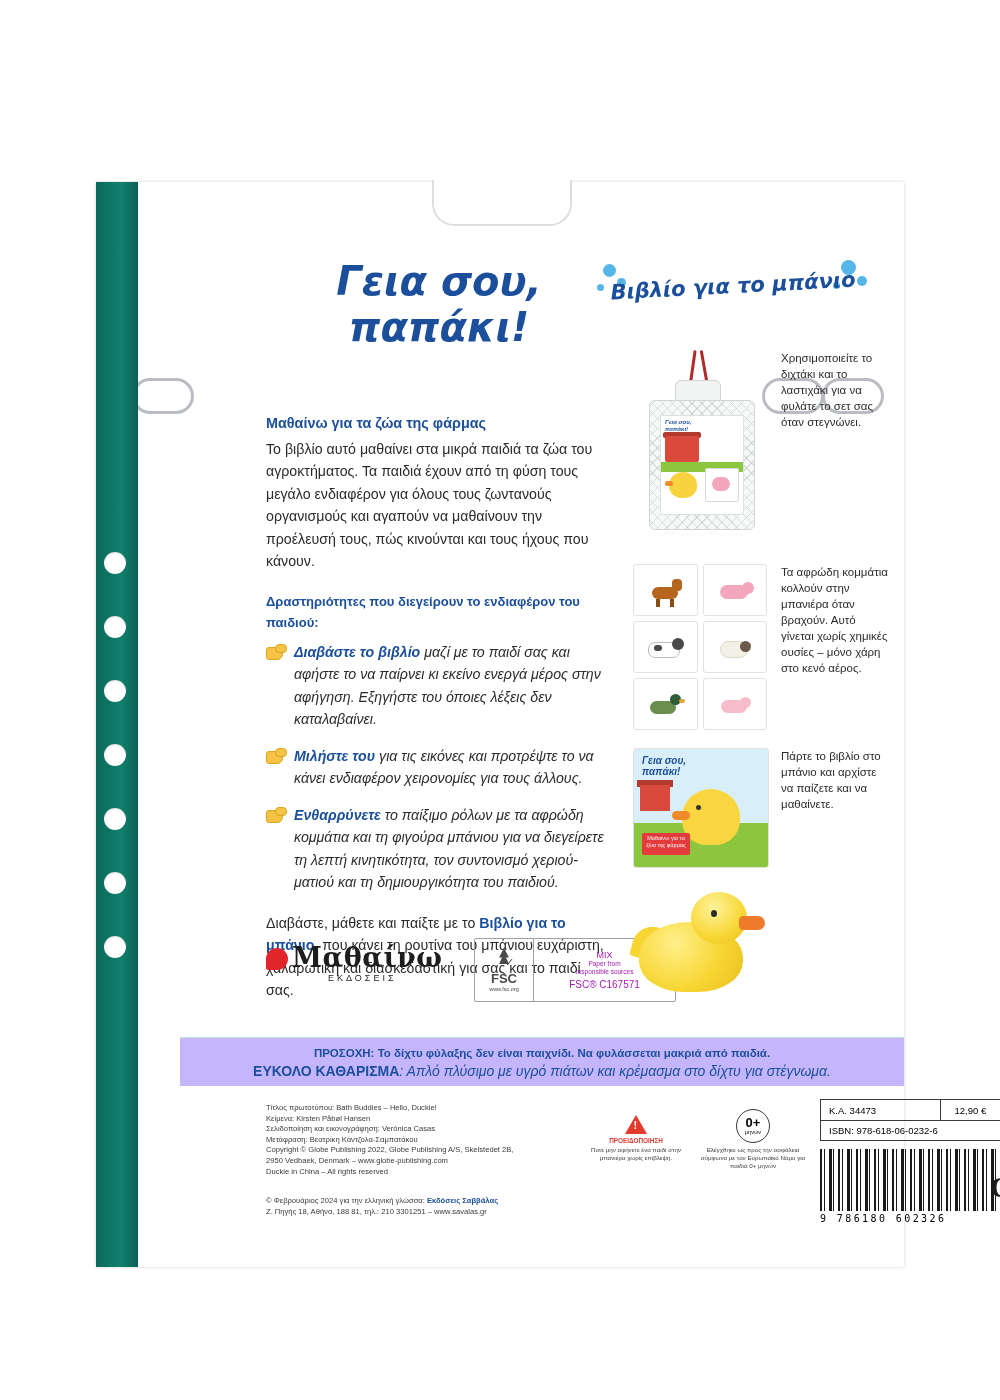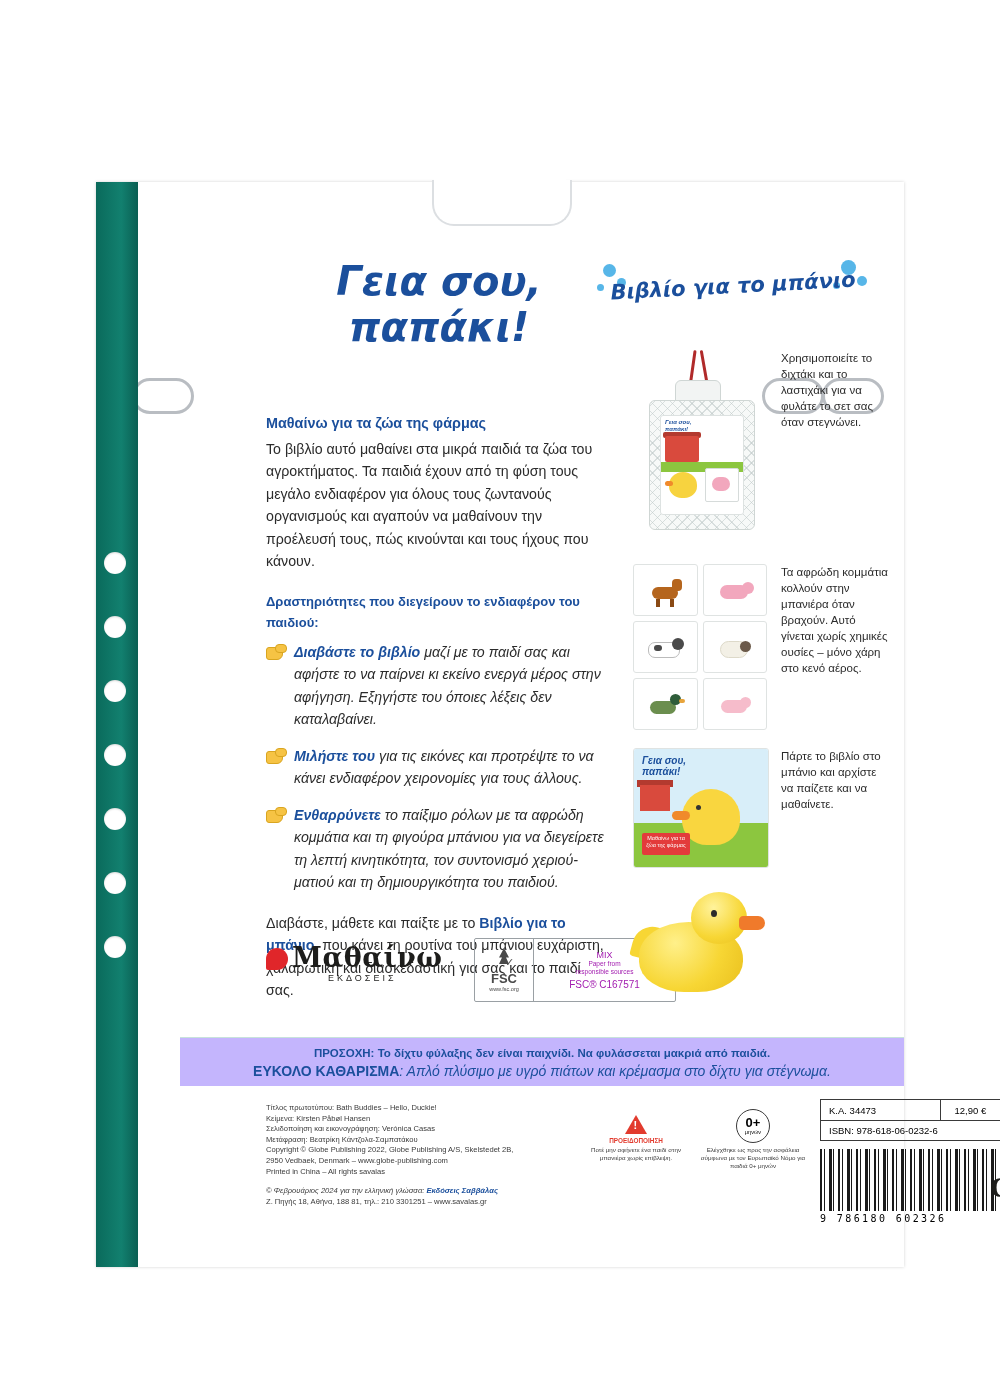--- a/index.html
+++ b/index.html
@@ -607,22 +607,22 @@
     </div>
 
     <div class="footer">
       <div class="imprint">
         <div>Τίτλος πρωτοτύπου: Bath Buddies – Hello, Duckie!</div>
         <div>Κείμενα: Kirsten Påbøl Hansen</div>
         <div>Σελιδοποίηση και εικονογράφηση: Verónica Casas</div>
         <div>Μετάφραση: Βεατρίκη Κάντζολα-Σαμπατάκου</div>
         <div>Copyright © Globe Publishing 2022, Globe Publishing A/S, Skelstedet 2B,</div>
         <div>2950 Vedbaek, Denmark – www.globe-publishing.com</div>
-        <div>Printed in China – All rights savalas</div>
-        <div style="margin-top:9px;font-style:italic;">
+        <div>Duckie in China – All rights reserved</div>
+        <div style="margin-top:19px;">
           <span>© Φεβρουάριος 2024 για την ελληνική γλώσσα: </span><b>Εκδόσεις Σαββάλας</b>
         </div>
         <div>Ζ. Πηγής 18, Αθήνα, 188 81, τηλ.: 210 3301251 – www.savalas.gr</div>
       </div>
 
       <div class="warn">
         <div class="warn-tri"></div>
         <div class="warn-h">ΠΡΟΕΙΔΟΠΟΙΗΣΗ</div>
         <div class="warn-t">Ποτέ μην αφήνετε ένα παιδί στην μπανιέρα χωρίς επίβλεψη.</div>
       </div>

